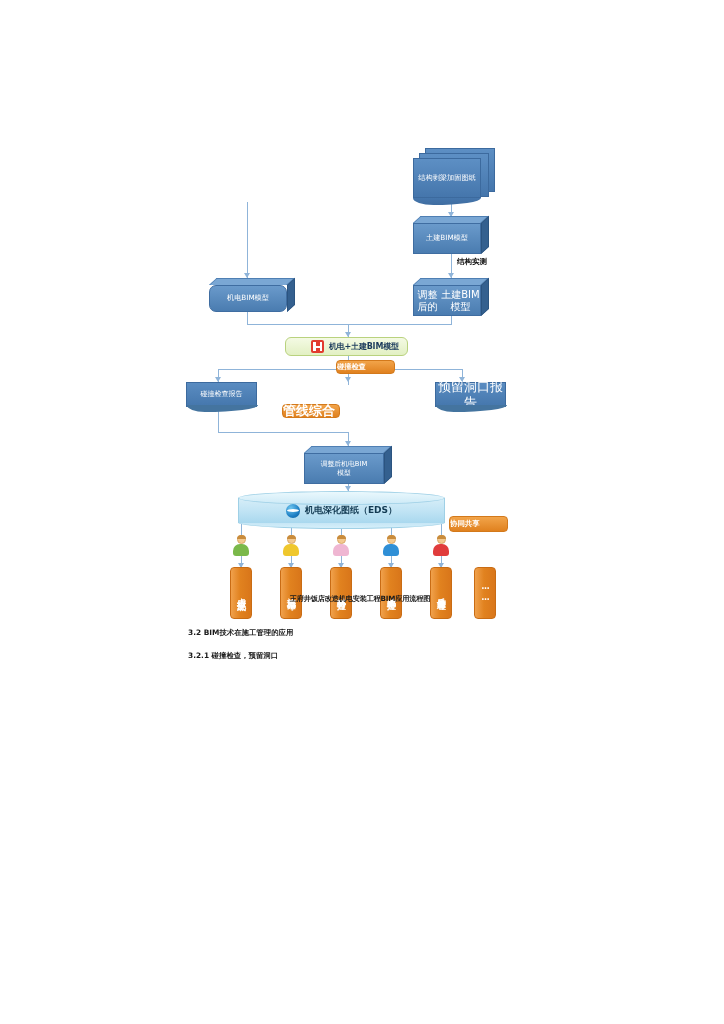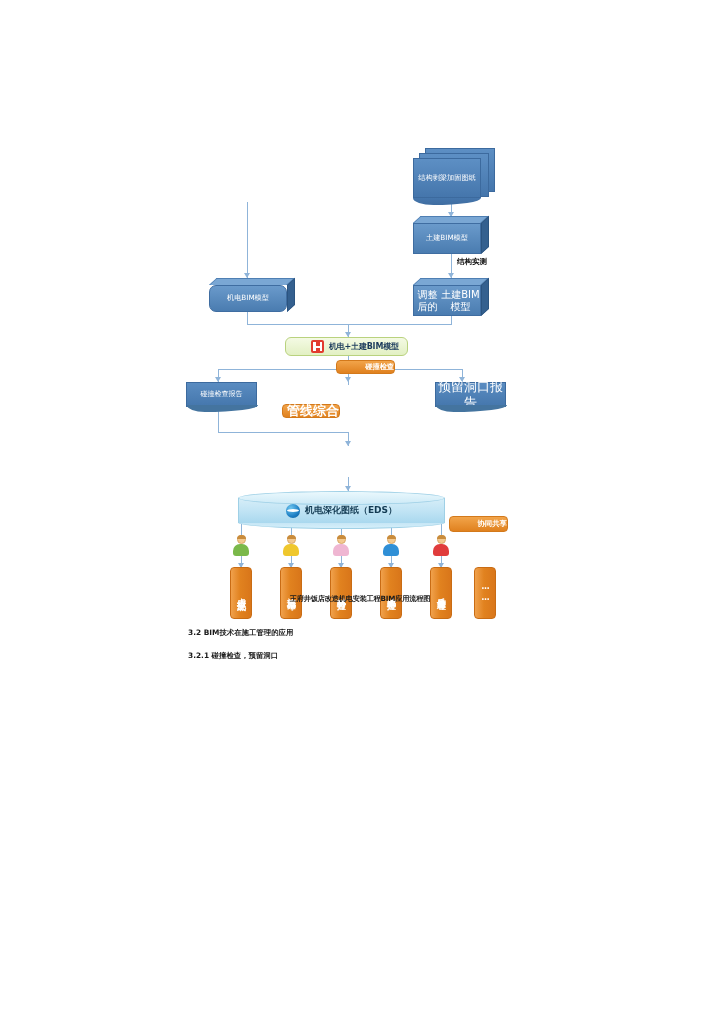--- a/index.html
+++ b/index.html
@@ -182,21 +182,21 @@
   
   .orangetag {
     position: absolute;
     background: linear-gradient(180deg, #f2a44a 0%, #e0811f 100%);
     border: 1px solid #d3791b;
     border-radius: 4px;
     color: #ffffff;
     font-weight: bold;
     display: flex;
     align-items: center;
-    justify-content: flex-end;
+    justify-content: flex-start;
     white-space: nowrap;
     box-sizing: border-box;
   }
 
   
   .cylinder {
     position: absolute;
   }
   .cylinder .cbody {
     position: absolute;
@@ -460,20 +460,28 @@
 
     <div class="reportdoc" style="left:250px; top:242px; width:71px; height:25px; font-size:13px;justify-content:flex-end;">
       <span class="cn">预留洞口报告</span>
       <span class="wave" style="width:71px;"></span>
     </div>
 
     <div class="orangetag" style="left:97px; top:264px; width:58px; height:14px; font-size:13px;">
       <span class="cn">管线综合</span>
     </div>
 
+    <div class="box3d" style="left:119px; top:306px; width:88px; height:38px;">
+      <div class="top" style="width:80px;"></div>
+      <div class="side" style="left:80px; height:31px;"></div>
+      <div class="front" style="width:80px; height:31px; font-size:6.8px; flex-direction:column;">
+        <span class="cn">调整后机电BIM</span>
+        <span class="cn">模型</span>
+      </div>
+    </div>
 
     <div class="cylinder" style="left:53px; top:351px; width:207px; height:40px;">
       <div class="cbot" style="top:25px;"></div>
       <div class="cbody" style="height:25px;"></div>
       <div class="ctop"></div>
       <div class="clabelwrap" style="height:25px;">
         <span class="globe-icon"></span>
         <span class="clabel cn" style="font-size:9px;">机电深化图纸（EDS）</span>
       </div>
     </div>

